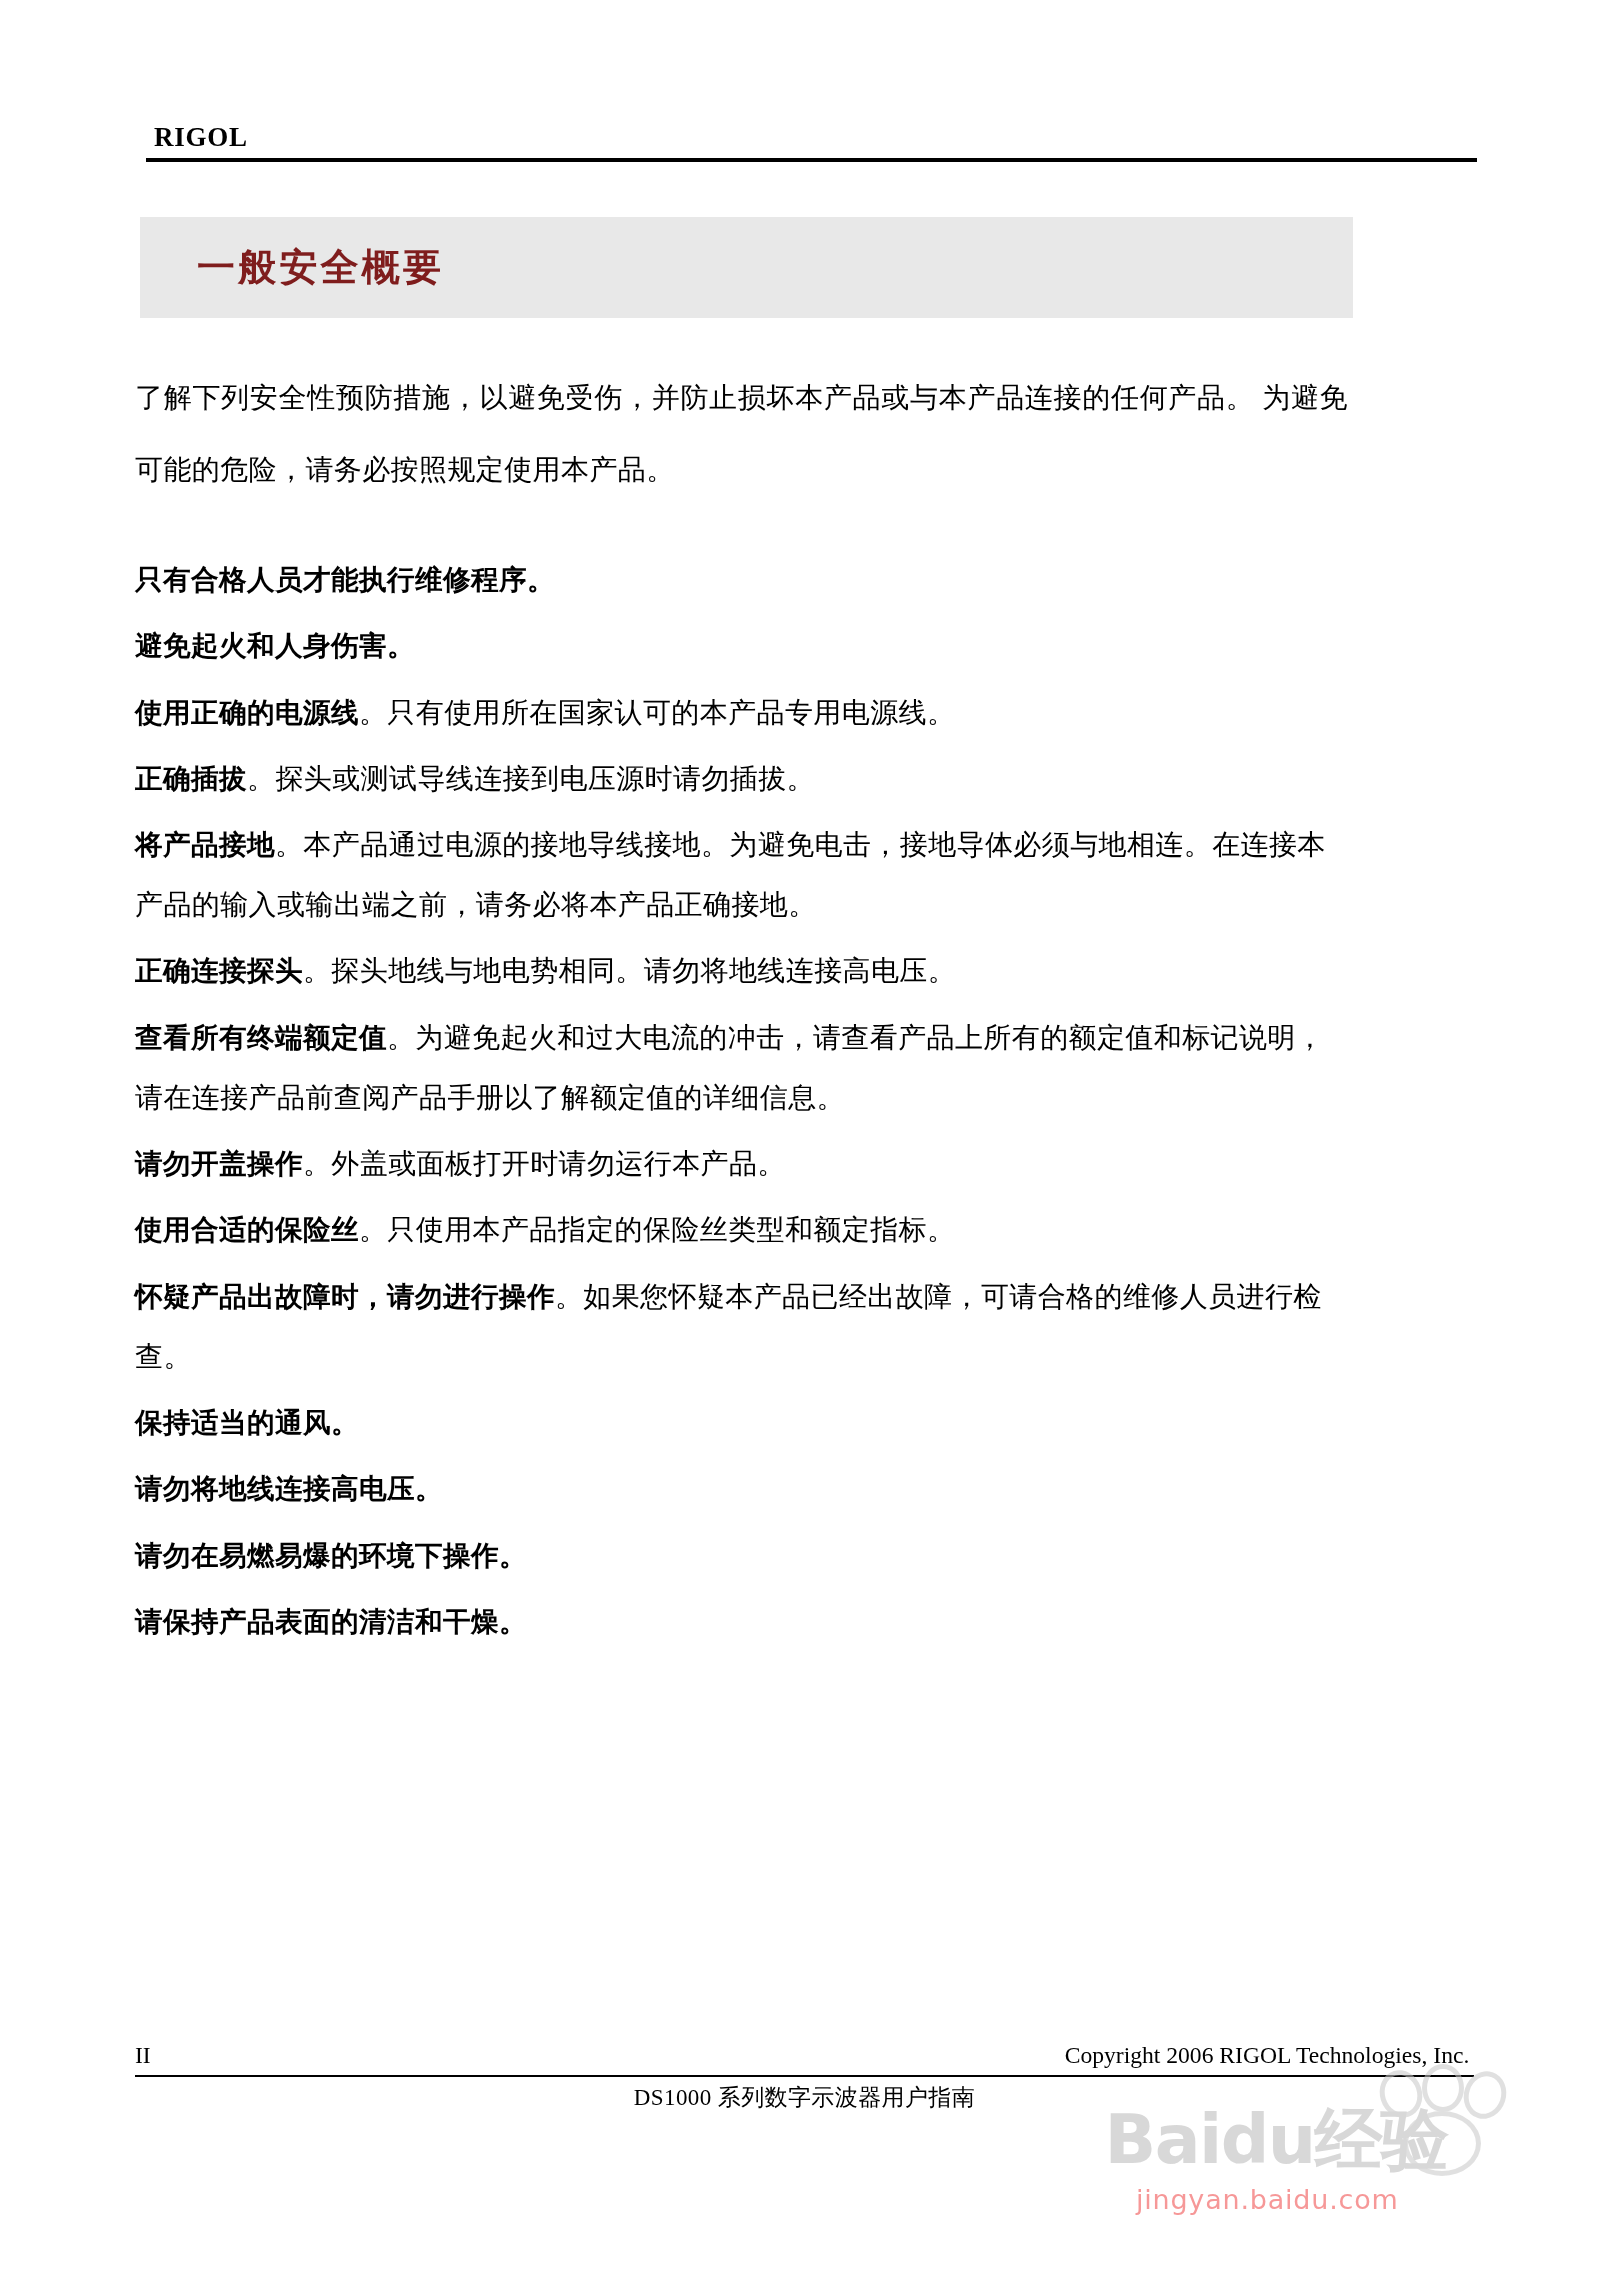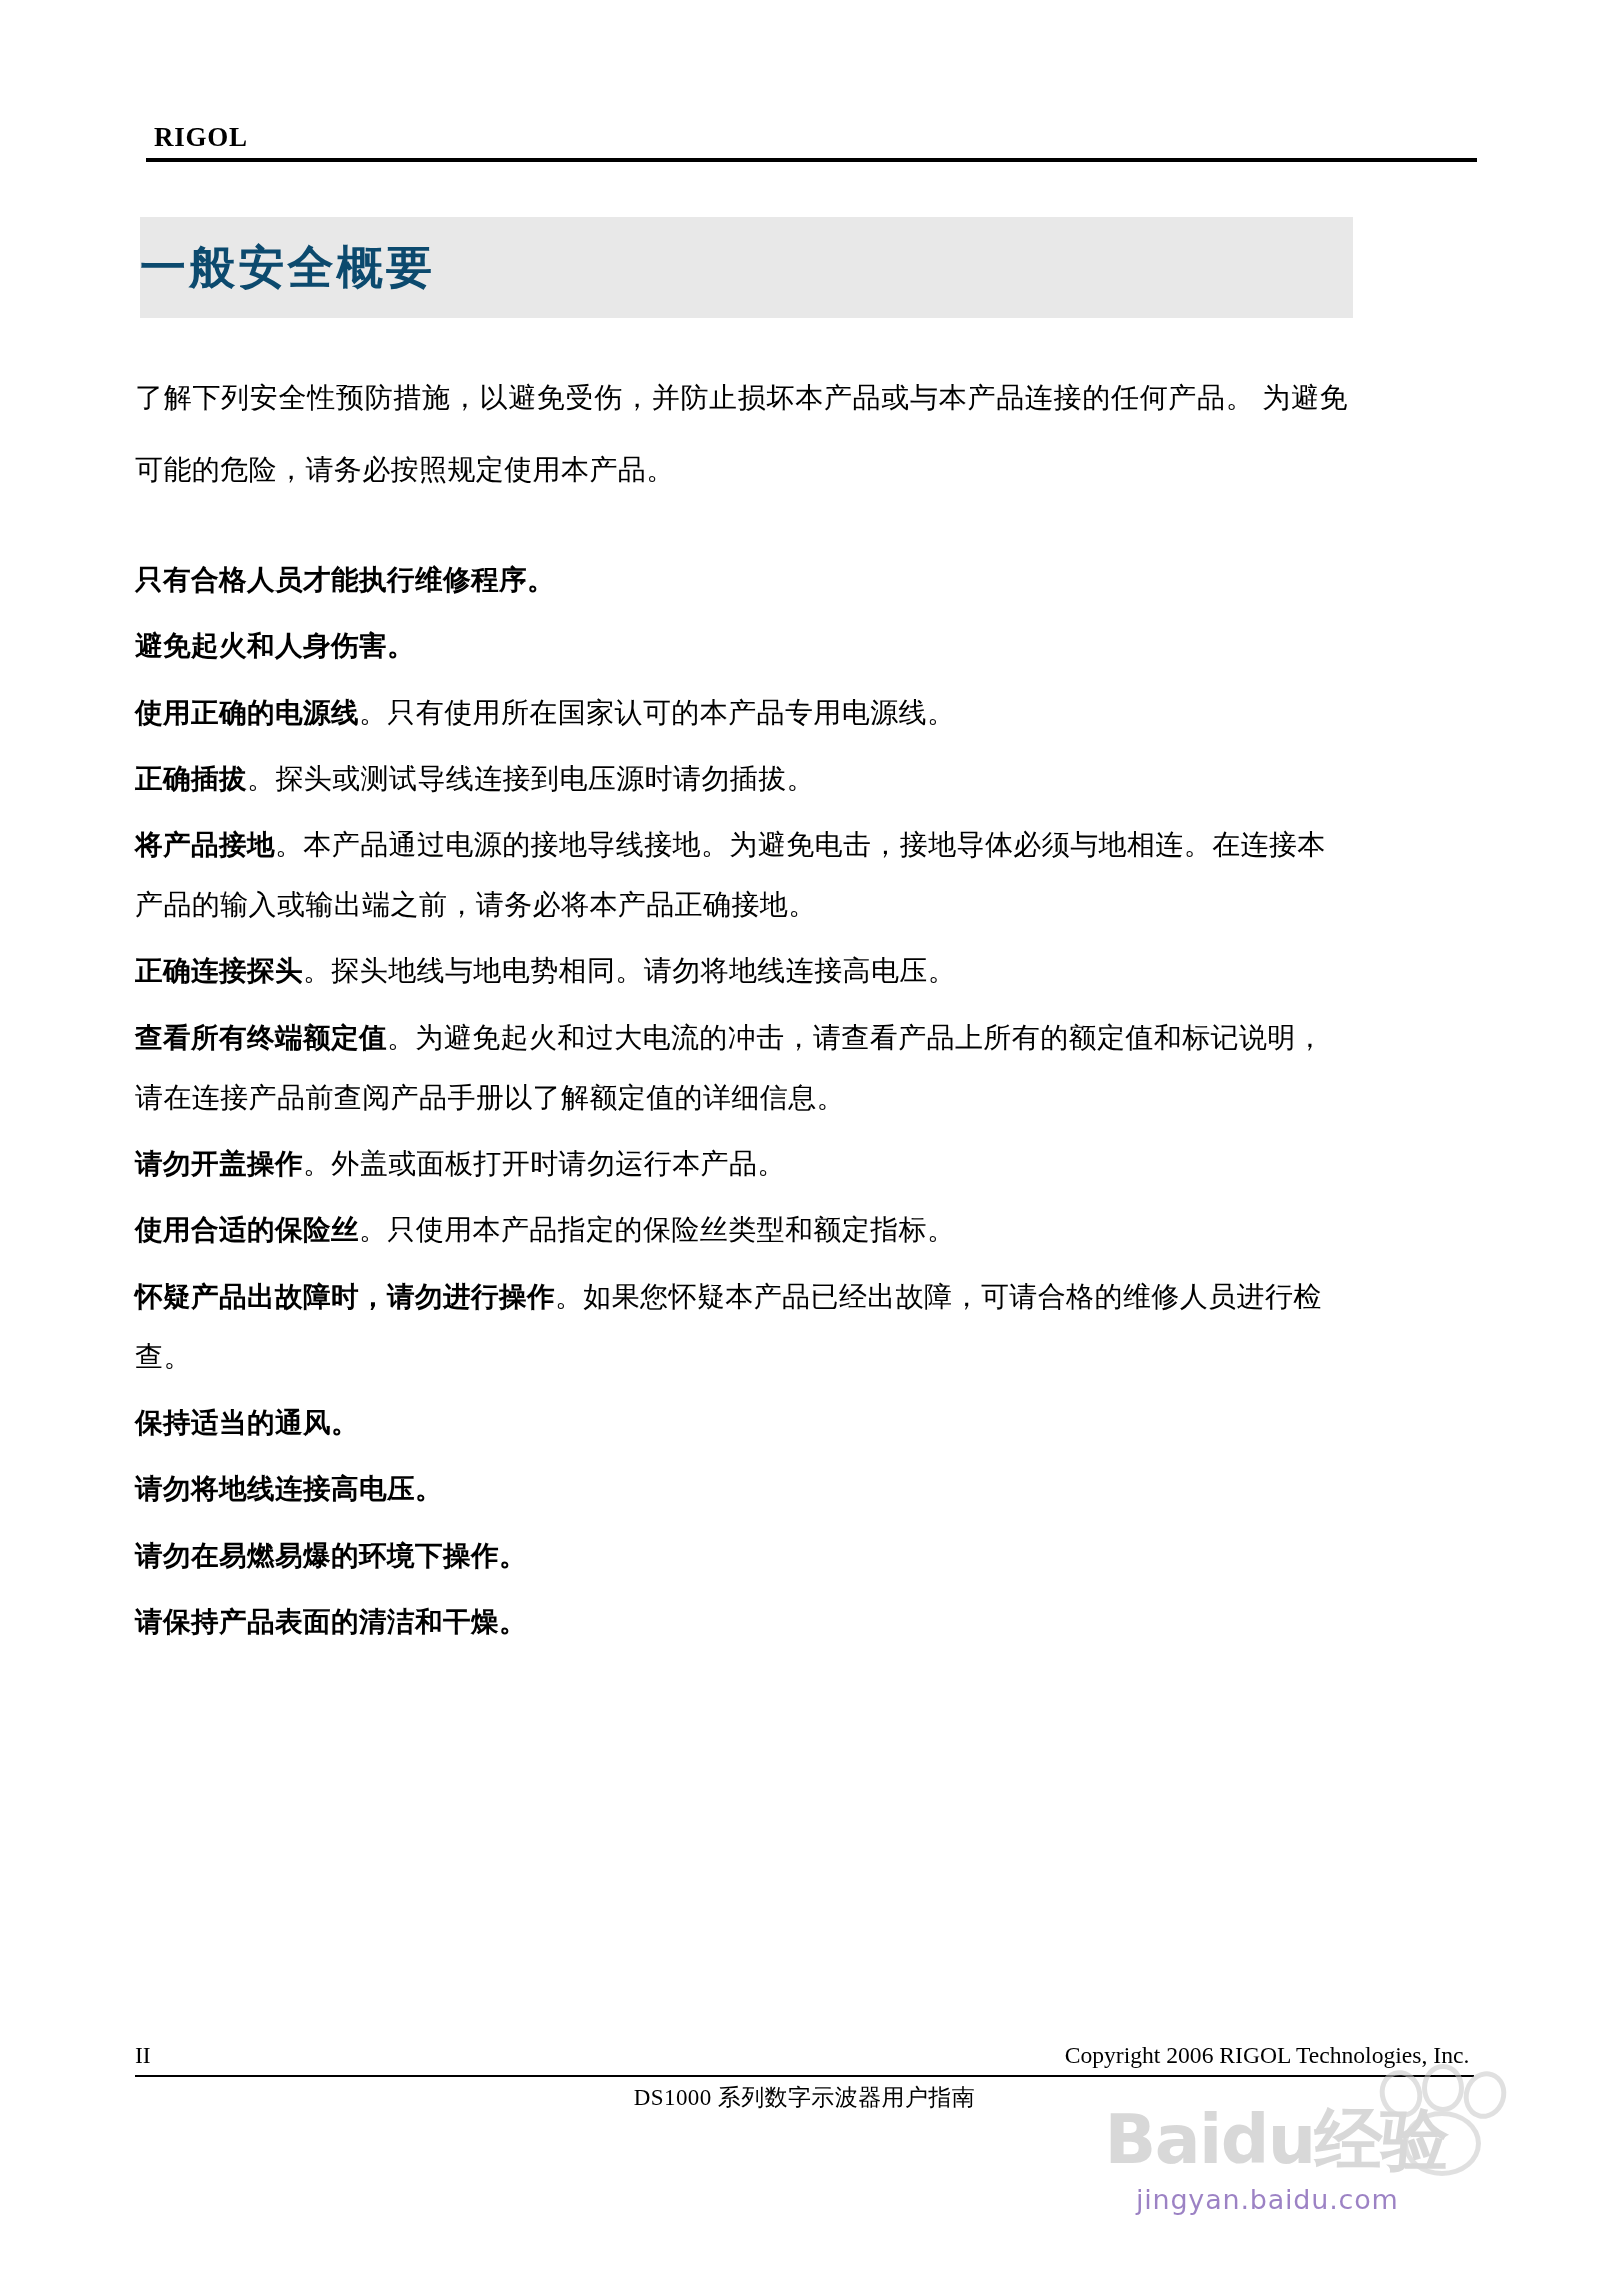--- a/index.html
+++ b/index.html
@@ -52,23 +52,24 @@
     top: 217px;
     width: 1213px;
     height: 101px;
     background: #e8e8e8;
     display: flex;
     align-items: center;
   }
   .title-band .title-text {
     font-family: "DejaVu Sans", "Liberation Sans", sans-serif;
     font-weight: bold;
-    font-size: 46px;
+    font-size: 38px;
     letter-spacing: 3.2px;
-    color: #0c4a6e;
+    padding-left: 57px;
+    color: #7f1d1d;
   }
 
   
   .content {
     position: absolute;
     left: 135px;
     top: 362px;
     width: 1213px;
   }
   .para {
@@ -154,21 +155,21 @@
     color: #b9b9b9;
     letter-spacing: -1.6px;
     white-space: nowrap;
   }
   .wm-sub {
     position: absolute;
     left: 31.5px;
     top: 120px;
     font-family: "DejaVu Sans", "Liberation Sans", sans-serif;
     font-size: 27px;
-    color: #4c1d95;
+    color: #ef4444;
     letter-spacing: 0.8px;
     white-space: nowrap;
   }
   .wm-paw {
     position: absolute;
     right: 85px;
     top: 0px;
     width: 134px;
     height: 110px;
   }

